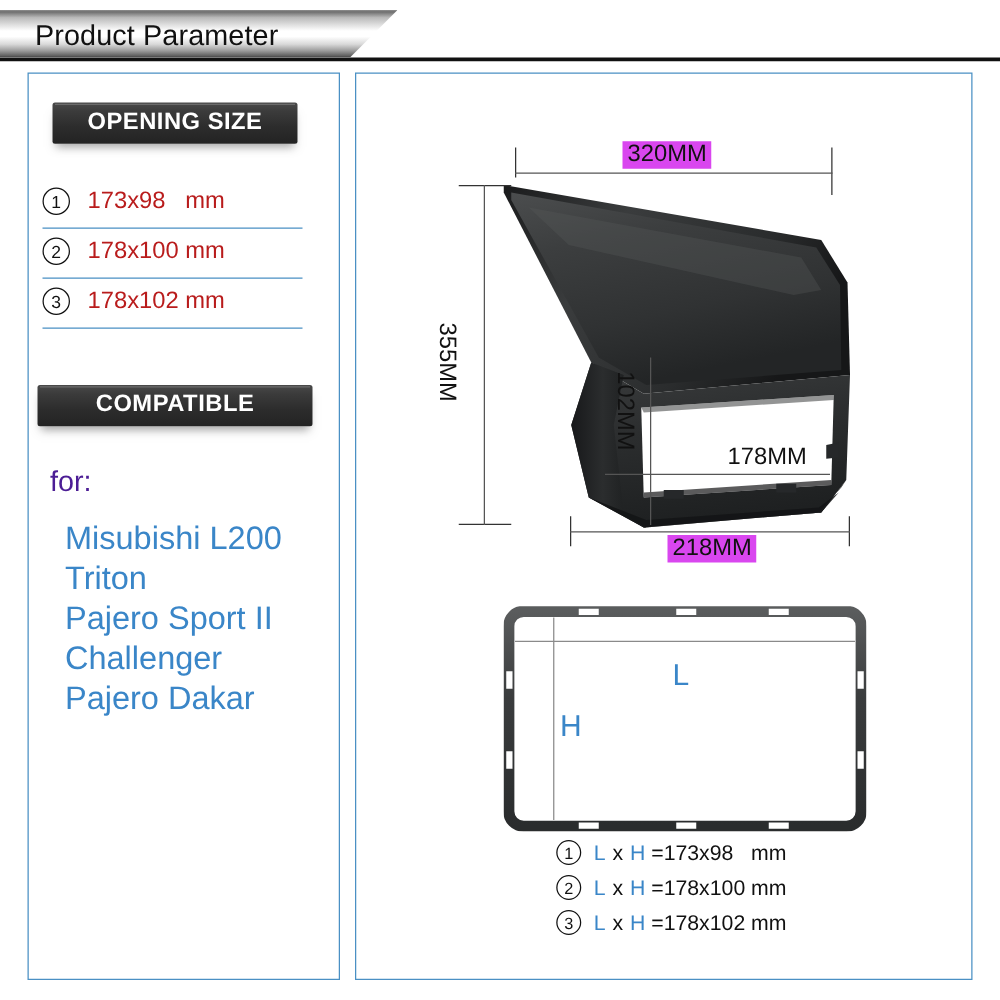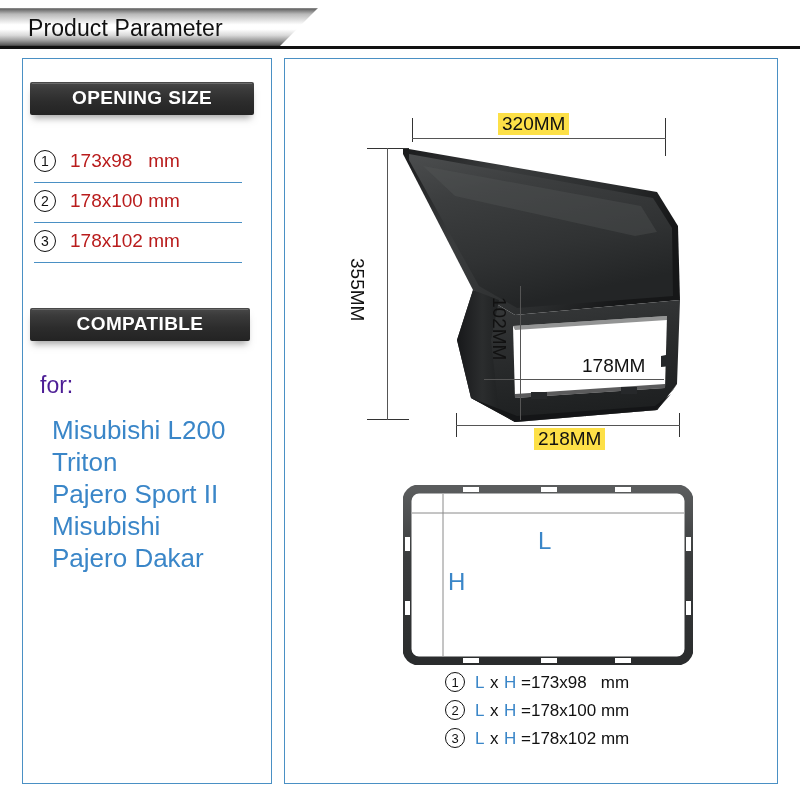--- a/index.html
+++ b/index.html
@@ -73,21 +73,21 @@
   }
   .section-header span {
     position: absolute;
     left: 0; right: 0; top: 5px;
     text-align: center;
     color: #ffffff;
     font-size: 19px;
     font-weight: bold;
     letter-spacing: 0.4px;
   }
-  #hdr-opening    { left: 30px; top: 82px;  width: 224px; }
+  #hdr-opening    { left: 42px; top: 82px;  width: 196px; }
   #hdr-compatible { left: 30px; top: 308px; width: 220px; }
 
   
   .size-row {
     position: absolute;
     left: 34px;
     width: 208px;
     height: 40px;
     border-bottom: 1px solid #4a90c4;
   }
@@ -153,21 +153,21 @@
   }
   .tick-h {
     position: absolute;
     height: 1px;
     background: #333333;
   }
   .dim-label {
     position: absolute;
     font-size: 19px;
     color: #111111;
-    background: #fde047;
+    background: #d946ef;
     padding: 0 4px;
     white-space: nowrap;
   }
   .dim-label-rot {
     position: absolute;
     font-size: 19px;
     color: #111111;
     background: #ffffff;
     white-space: nowrap;
     transform-origin: left top;
@@ -279,21 +279,21 @@
 </div>
 
 <div class="section-header" id="hdr-compatible">
   <span>COMPATIBLE</span>
 </div>
 
 <div id="compat-for">for:</div>
 <div class="compat-item" id="compat-item-0">Misubishi L200</div>
 <div class="compat-item" id="compat-item-1">Triton</div>
 <div class="compat-item" id="compat-item-2">Pajero Sport II</div>
-<div class="compat-item" id="compat-item-3">Misubishi</div>
+<div class="compat-item" id="compat-item-3">Challenger</div>
 <div class="compat-item" id="compat-item-4">Pajero Dakar</div>
 
 <div class="panel" id="right-panel"></div>
 
 <svg id="product-photo" viewBox="0 0 300 290">
   <defs>
     <linearGradient id="topFace" x1="0" y1="0" x2="0.35" y2="1">
       <stop offset="0%" stop-color="#4b4d4e"></stop>
       <stop offset="30%" stop-color="#3c3e3f"></stop>
       <stop offset="70%" stop-color="#303233"></stop>

